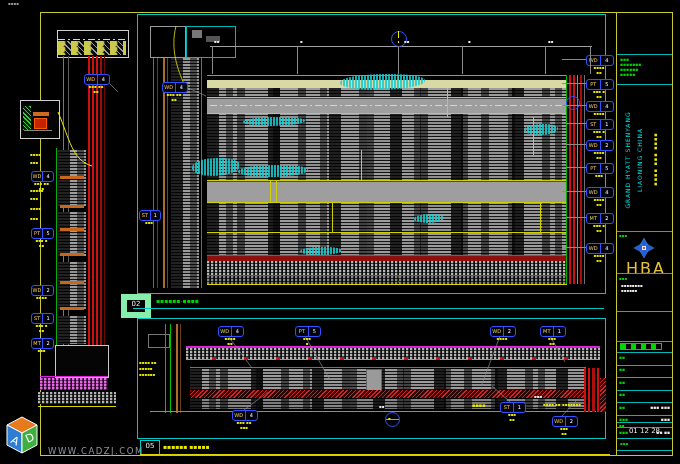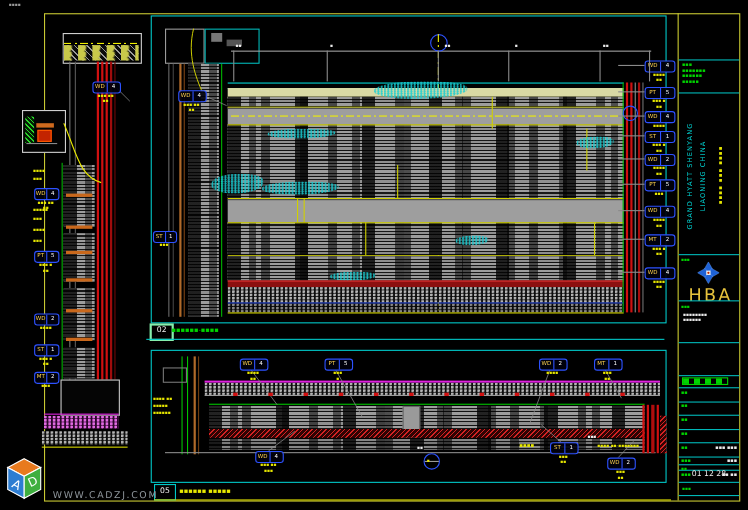--- a/index.html
+++ b/index.html
@@ -128,21 +128,21 @@
   <div class="abs" style="left:540px;top:202px;width:1px;height:30px;background:#d0d000"></div>
 
   <div class="abs" style="left:566px;top:75px;width:1px;height:209px;background:#00b400"></div>
   <div class="abs" style="left:569px;top:75px;width:2px;height:209px;background:#d01010"></div>
   <div class="abs" style="left:573px;top:75px;width:2px;height:209px;background:#d01010"></div>
   <div class="abs" style="left:577px;top:75px;width:1px;height:209px;background:#8a8a8a"></div>
   <div class="abs" style="left:580px;top:75px;width:2px;height:209px;background:#a80c0c"></div>
   <div class="abs" style="left:584px;top:75px;width:1px;height:209px;background:#707070"></div>
   <div class="abs circ" style="left:566px;top:96px;width:12px;height:12px"></div>
 
-  <div class="abs" style="left:136px;top:294px;width:18px;height:12px;border:2px solid #86efac">
+  <div class="abs" style="left:121px;top:294px;width:18px;height:12px;border:6px solid #86efac">
     <div class="wht t7" style="text-align:center">02</div>
   </div>
   <div class="abs grn t6" style="left:156px;top:297px">▪▪▪▪▪▪-▪▪▪▪</div>
   <div class="abs" style="left:133px;top:308px;width:471px;height:1px;background:#00c8c8"></div>
 
   <div class="abs" style="left:137px;top:318px;width:467px;height:119px;border:1px solid #00c8c8"></div>
   <div class="abs" style="left:165px;top:324px;width:1px;height:89px;background:#00c400"></div>
   <div class="abs" style="left:170px;top:324px;width:1px;height:89px;background:#00c400"></div>
   <div class="abs" style="left:176px;top:324px;width:2px;height:89px;background:#b06a2a"></div>
   <div class="abs" style="left:180px;top:324px;width:1px;height:89px;background:#6a3a10"></div>

